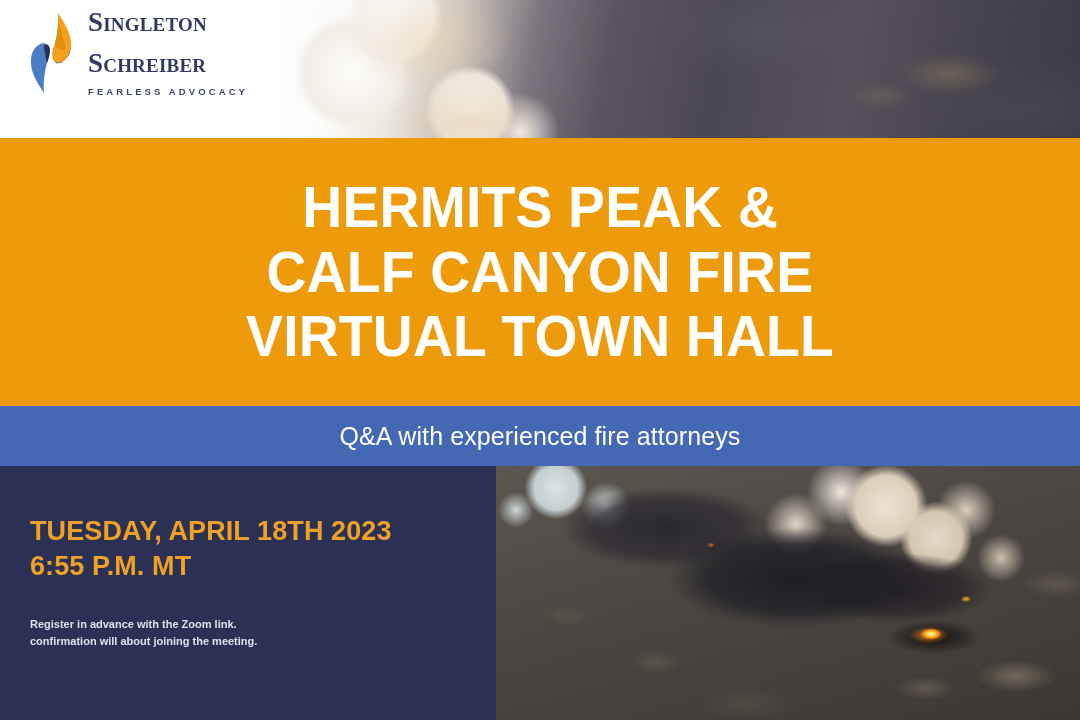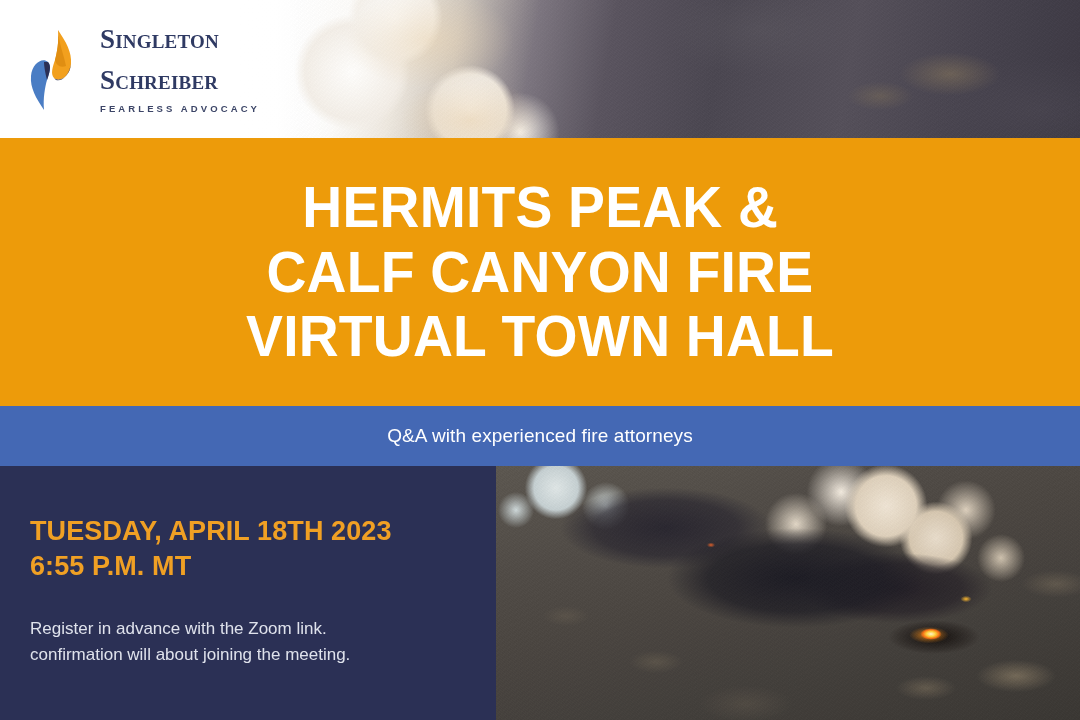--- a/index.html
+++ b/index.html
@@ -42,21 +42,21 @@
         #7d7680 49%, #5a545f 56%,
         #4b4751 66%, #55505a 78%, #46424d 90%, #3d3944 100%);
   }
   
   .logo-plate {
     position:absolute; left:0; top:0; width:300px; height:138px;
     background:linear-gradient(90deg,#ffffff 0%,#ffffff 78%,rgba(255,255,255,.96) 92%,rgba(255,255,255,.0) 100%);
   }
 
   
-  .logo { position:absolute; left:26px; top:26px; display:flex; align-items:center; gap:24px; }
+  .logo { position:absolute; left:26px; top:9px; display:flex; align-items:center; gap:12px; }
   .flame-mark { position:relative; width:50px; height:84px; flex:0 0 auto; }
   .logo-word { display:flex; flex-direction:column; line-height:1; }
   .logo-line {
     font-family:"Liberation Serif", serif;
     font-weight:700; color:#2f3a63; letter-spacing:.2px;
     font-size:27px; font-variant:small-caps;
   }
   .logo-line:nth-child(2){ margin-top:14px; }
   .logo-tag {
     margin-top:10px; font-family:"Liberation Sans", sans-serif;
@@ -76,39 +76,39 @@
     text-align:center; white-space:nowrap;
     transform:scaleX(.97);
   }
 
   
   .subtitle-band {
     position:absolute; left:0; top:406px; width:1080px; height:60px;
     background:#4468b4; display:flex; align-items:center; justify-content:center;
   }
   .subtitle-text {
-    color:#ffffff; font-size:19px; font-weight:400;
+    color:#ffffff; font-size:25px; font-weight:400;
     font-family:"Liberation Sans", sans-serif; letter-spacing:.1px;
   }
 
   
   .bottom-band {
     position:absolute; left:0; top:466px; width:1080px; height:254px;
     background:#2b3055; overflow:hidden;
   }
   .bottom-left { position:absolute; left:0; top:0; width:496px; height:254px;padding-left:44px; }
   .date-block { position:absolute; left:30px; top:48px; }
   .date-line {
     color:#f0a024; font-weight:900; font-size:27px; line-height:1.3;
     font-family:"Liberation Sans", sans-serif; letter-spacing:.1px;
   }
   .desc-block { position:absolute; left:30px; top:150px; width:450px; }
   .desc-line {
-    color:#dfe2ec; font-size:17px; line-height:1.52;
-    font-family:"Liberation Sans", sans-serif; font-weight:400;
+    color:#dfe2ec; font-size:11px; line-height:1.52;
+    font-family:"Liberation Sans", sans-serif; font-weight:700;
   }
 
   
   .fire-photo {
     position:absolute; left:496px; top:0; width:584px; height:254px;
     overflow:hidden;
     background:
       
       radial-gradient(ellipse 13px 7px at 435px 168px, #fff6d0 0%, #ffcf3a 36%, #f77114 62%, rgba(200,60,10,0) 82%),
       radial-gradient(ellipse 26px 11px at 433px 169px, rgba(255,150,30,.85), rgba(170,45,8,0) 76%),

